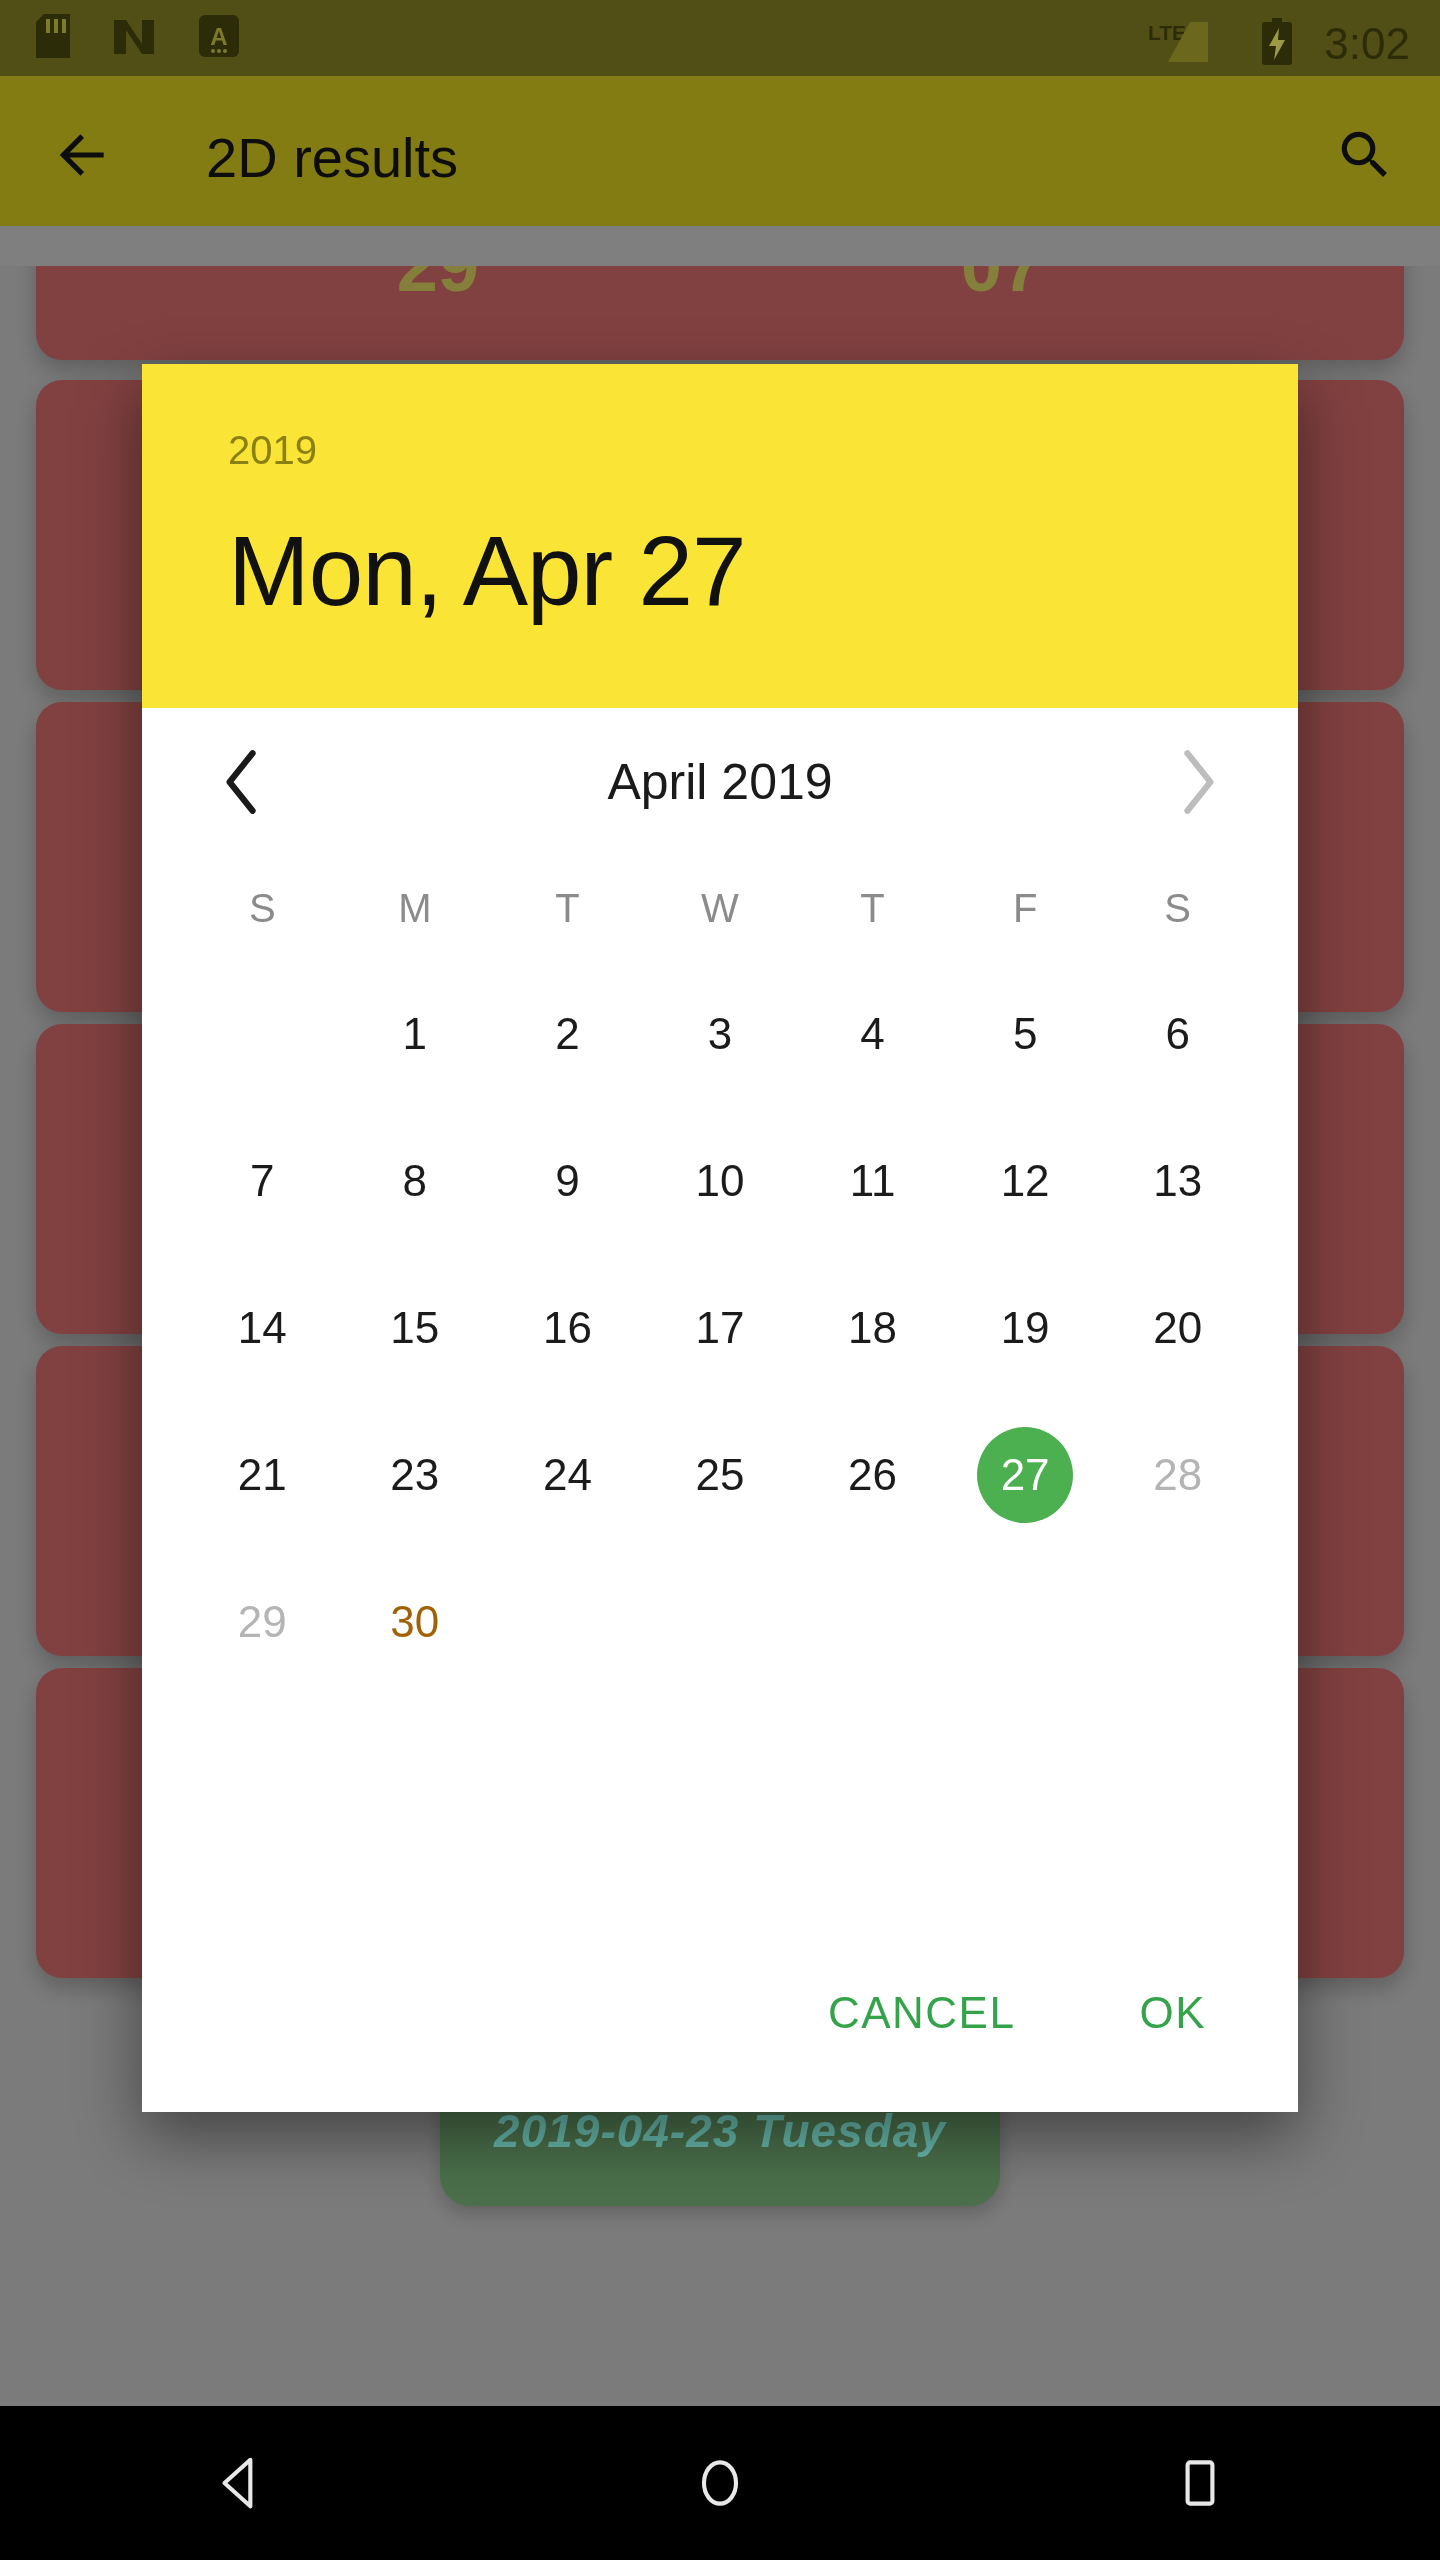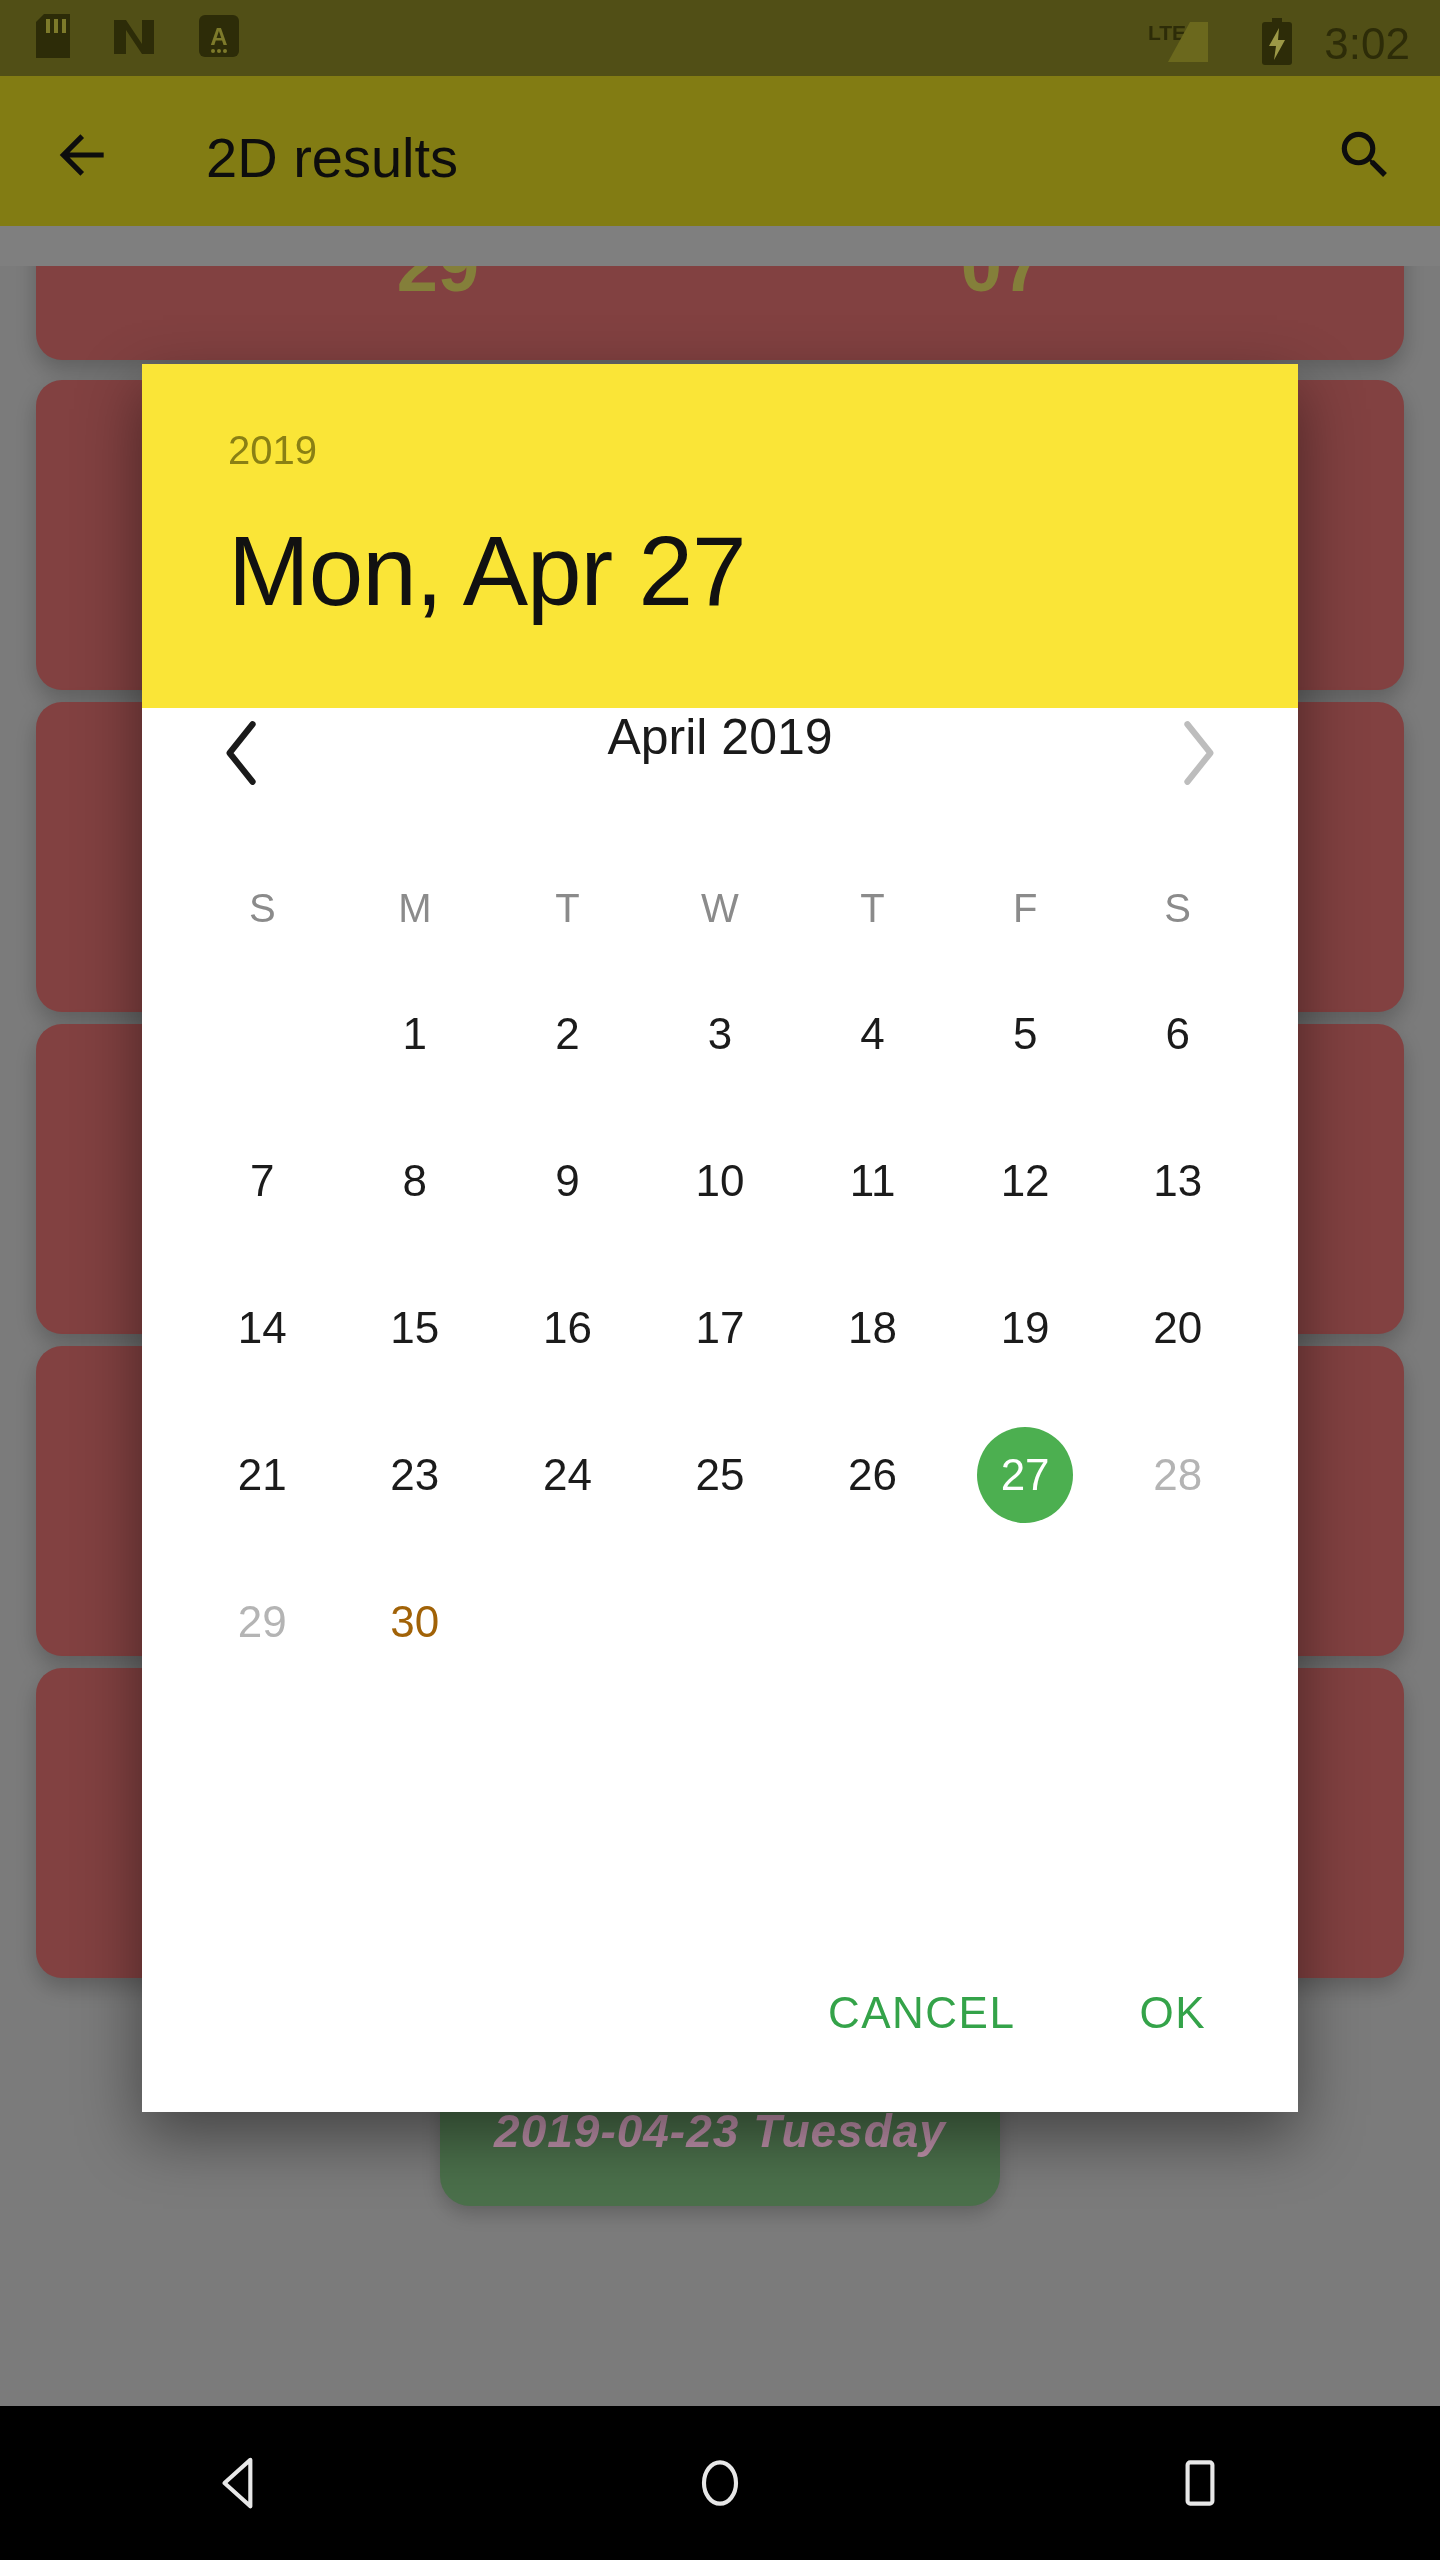--- a/index.html
+++ b/index.html
@@ -157,20 +157,21 @@
     flex: 1 1 auto;
     display: flex;
     flex-direction: column;
     padding: 0;
   }
 
   
   #month-nav {
     height: 148px;
     display: flex;
+    align-items: center;
     justify-content: space-between;
     padding: 0 56px;
     box-sizing: border-box;
     flex: none;
   }
   .nav-chev {
     width: 90px; height: 90px;
     display: flex; align-items: center; justify-content: center;
     font-size: 0;
   }
@@ -288,21 +289,21 @@
         <span>4</span>
       </div>
       <div class="bg-card" style="top: 1080px; height: 310px;">
         <span></span>
         <span></span>
       </div>
       <div class="bg-card" style="top: 1402px; height: 310px;">
         <span>36</span>
         <span>34</span>
       </div>
-      <div class="bg-green-card" style="top: 1790px; background: rgb(44, 107, 44); color: #f9a8d4;">2019-04-23   Tuesday</div>
+      <div class="bg-green-card" style="top: 1790px; background: rgb(44, 107, 44); color: #5eead4;">2019-04-23   Tuesday</div>
     </div>
   <div id="scrim"></div>
 
   <div id="status-bar" style="background: rgb(81, 79, 22);">
     <div class="status-left">
       <span class="sb-ic">
         <svg width="34" height="44" viewBox="0 0 34 44">
           <path d="M8 0 H34 V44 H0 V8 Z" fill="#2d2c08"></path>
           <rect x="10" y="5" width="4" height="14" fill="#7d7a2a"></rect>
           <rect x="18" y="5" width="4" height="14" fill="#7d7a2a"></rect>

